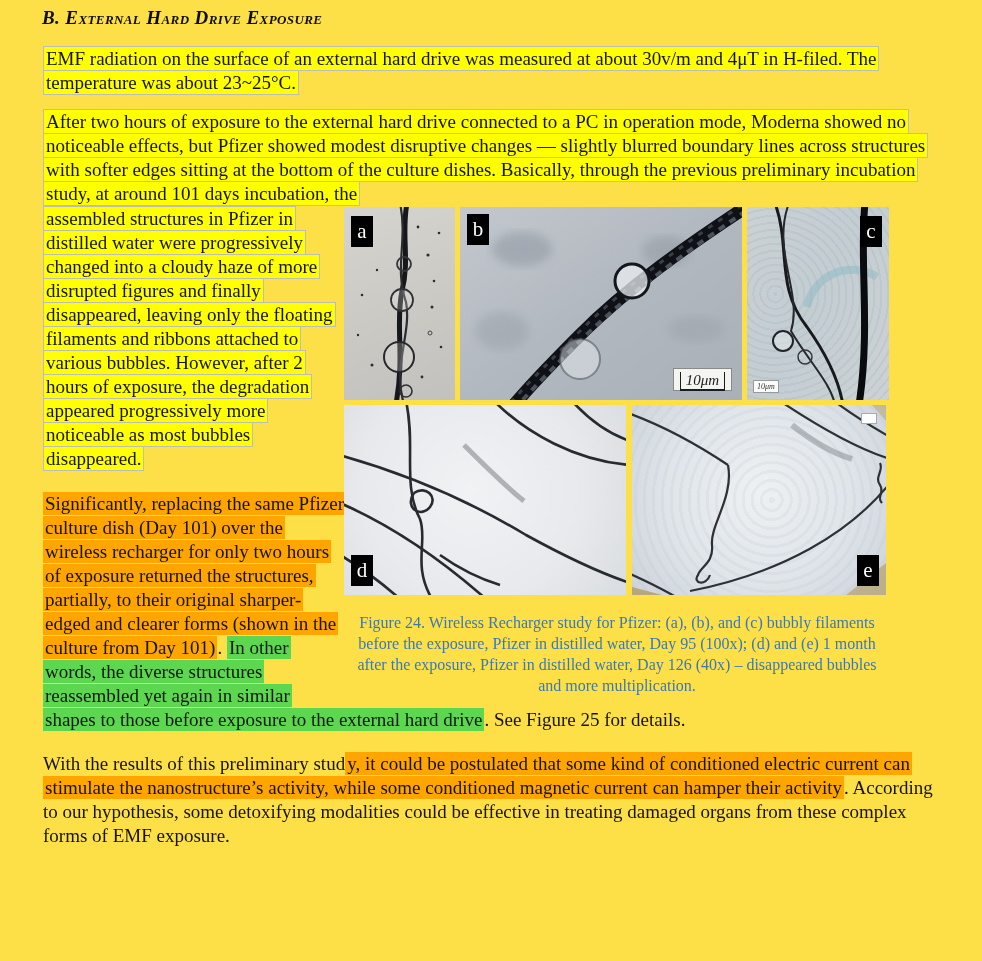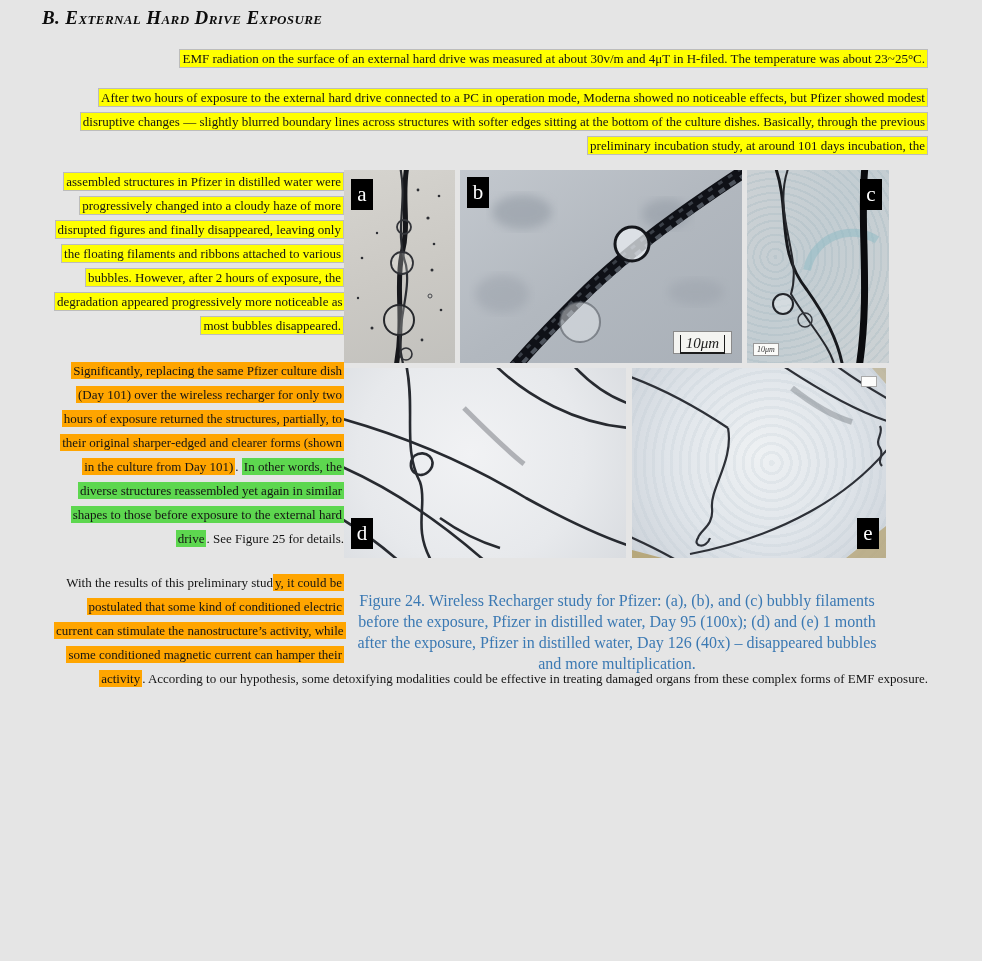--- a/index.html
+++ b/index.html
@@ -1,37 +1,37 @@
 <!DOCTYPE html>
 <html style="--hl-yellow: #ffff00; --hl-orange: #ffa500; --hl-green: #5dd74f; --caption-blue: #3b79b3;"><head>
 <meta charset="utf-8">
 <style>
   html,body{margin:0;padding:0;background:#ffffff;}
   .page{
     position:relative;
     width:982px;height:961px;
     box-sizing:border-box;
-    background:#e5e5e5;
+    background:#fde047;
     padding:8px 42px 0 42px;
     font-family:"Liberation Serif","DejaVu Serif",serif;
     color:#141414;
     overflow:hidden;
   }
   h1.section-heading{
     margin:0 0 19px 0;
     font-size:19px;line-height:20px;
     font-weight:bold;font-style:italic;
     font-variant:small-caps;
     letter-spacing:.4px;
     color:#0d0d0d;
   }
   p.body-text{
-    margin:12px;
-    font-size:13px;line-height:24px;
-    text-align:right;
+    margin:1px;
+    font-size:19px;line-height:24px;
+    text-align:left;
   }
   p.p1{margin-bottom:15px;}
   p.p3{margin-top:21px;}
   p.p4{margin-top:20px;}
   .hl{
     padding:1px 2px;
     box-decoration-break:clone;
     -webkit-box-decoration-break:clone;
   }
   .hl-yellow{background:var(--hl-yellow,#ffff00);border:1px solid #bcbcbc;}
@@ -87,21 +87,21 @@
     background:#fbfbf9;border:1px solid #999;
     font-style:italic;font-size:8px;line-height:9px;color:#333;
     padding:1px 3px;
   }
   .scalechip-e{
     position:absolute;right:9px;top:8px;
     width:14px;height:9px;
     background:#fdfdfc;border:1px solid #aaa;
   }
   .fig-caption{
-    margin:32px auto 0 auto;
+    margin:17px auto 0 auto;
     width:546px;height:84px;
     text-align:center;
     font-size:16px;line-height:21px;
     color:var(--caption-blue,#3b79b3);
   }
 </style>
 </head>
 <body>
 
 <div class="page">

